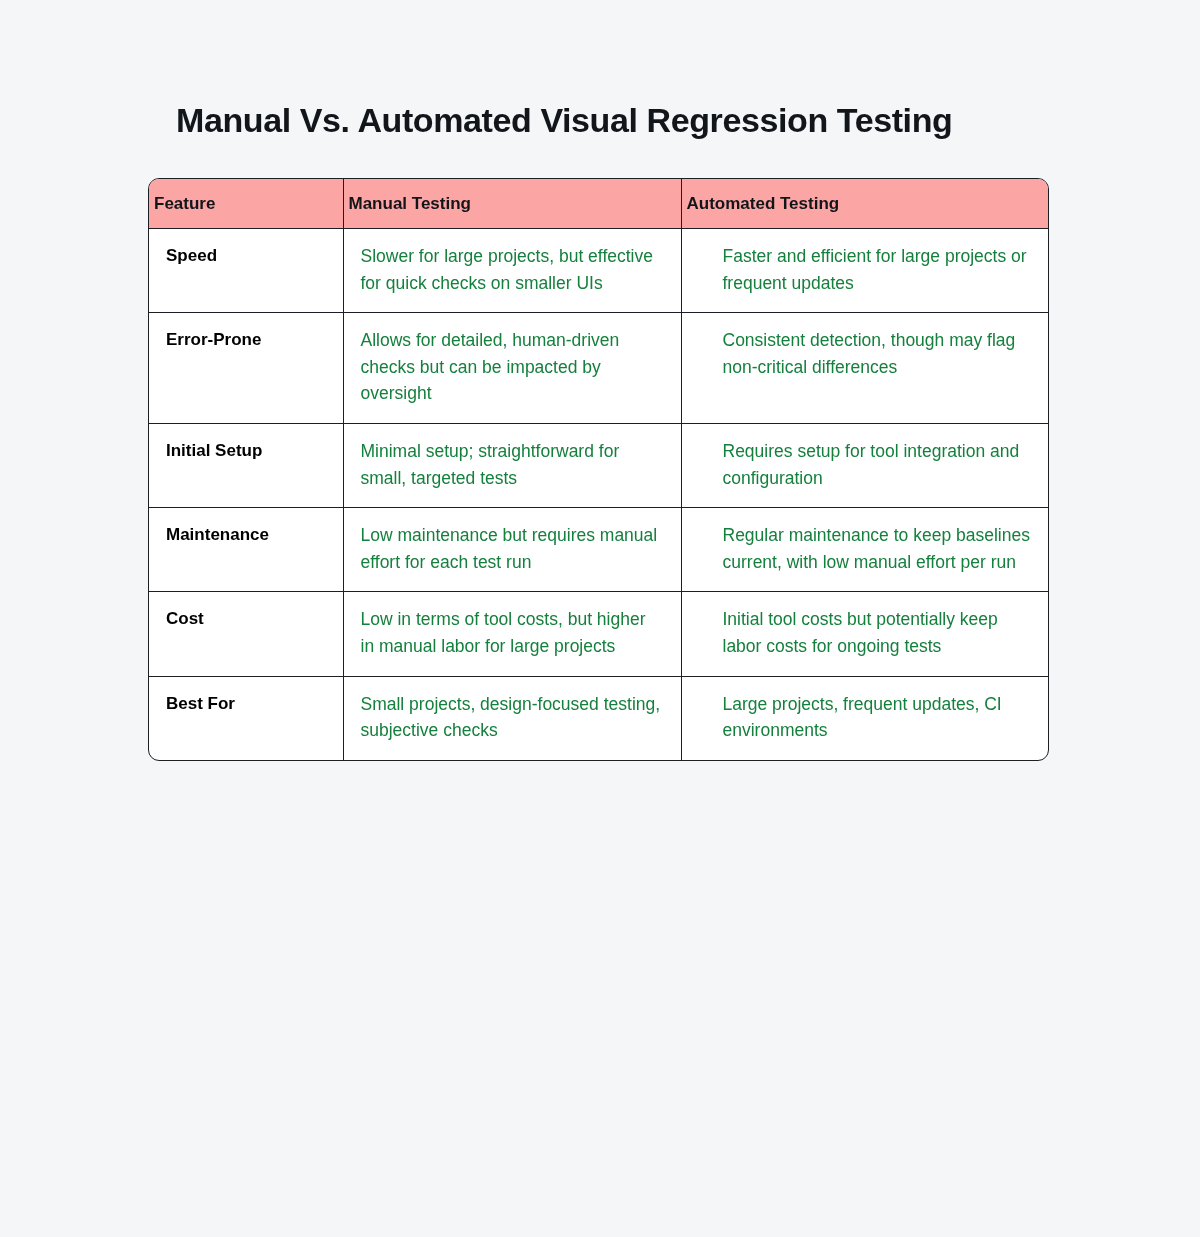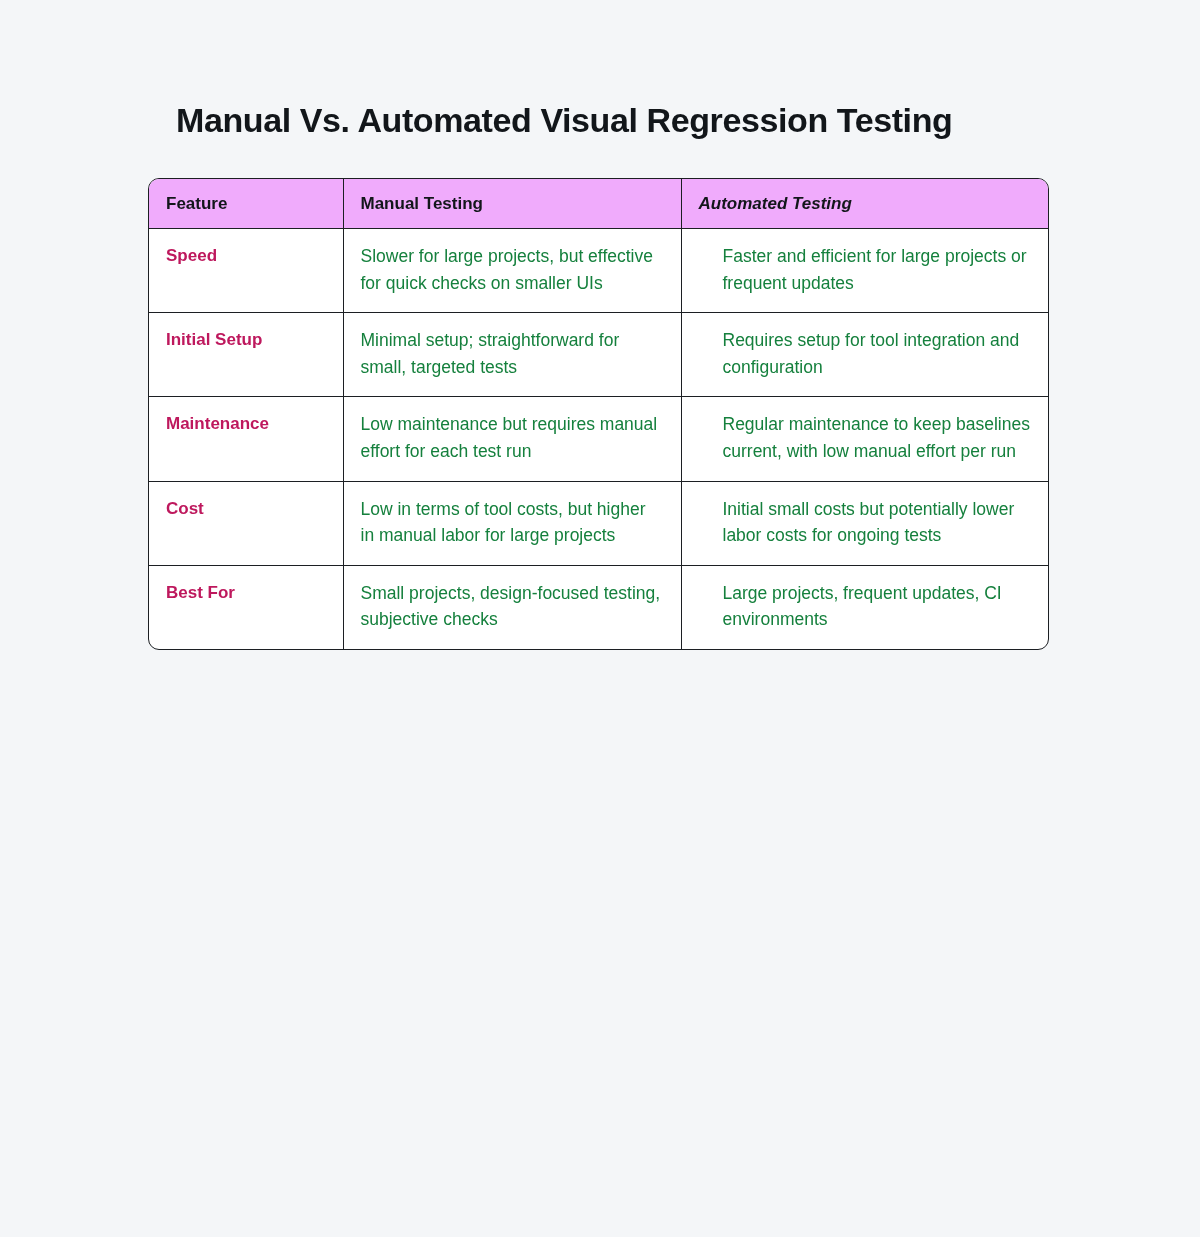--- a/index.html
+++ b/index.html
@@ -45,50 +45,50 @@
   table.cmp {
     border-collapse: collapse;
     width: 100%;
     table-layout: fixed;
   }
   table.cmp col.c-feature { width: 194px; }
   table.cmp col.c-manual  { width: 338px; }
   table.cmp col.c-auto    { width: 367px; }
 
   thead th {
-    background: #f0abfc;
+    background: #fca5a5;
     text-align: left;
     font-size: 17px;
     font-weight: 700;
     color: #12161a;
-    padding: 14px 17px 13px 17px;
+    padding: 14px 17px 13px 5px;
     border-bottom: 1px solid #1c1f23;
     border-right: 1px solid #1c1f23;
     vertical-align: middle;
     box-sizing: border-box;
     line-height: 1.3;
   }
-  thead th:last-child { border-right: none; font-style: italic; }
+  thead th:last-child { border-right: none; }
 
   tbody td {
     font-size: 17.5px;
     color: #15803d;
     padding: 14px 17px 16px 17px;
     border-bottom: 1px solid #1c1f23;
     border-right: 1px solid #1c1f23;
     vertical-align: top;
     line-height: 1.52;
     box-sizing: border-box;
   }
   tbody td:last-child { border-right: none; padding-left: 41px; }
   tbody tr:last-child td { border-bottom: none; }
 
   tbody td.feature {
     font-weight: 700;
-    color: #be185d;
+    color: #000000;
     font-size: 17px;
   }
 </style>
 </head>
 <body>
 
 <div class="page">
 
   <h1 class="page-title">Manual Vs. Automated Visual Regression Testing</h1>
 
@@ -106,33 +106,38 @@
           <th>Automated Testing</th>
         </tr>
       </thead>
       <tbody>
         <tr>
           <td class="feature">Speed</td>
           <td>Slower for large projects, but effective for quick checks on smaller UIs</td>
           <td>Faster and efficient for large projects or frequent updates</td>
         </tr>
         <tr>
+          <td class="feature">Error-Prone</td>
+          <td>Allows for detailed, human-driven checks but can be impacted by oversight</td>
+          <td>Consistent detection, though may flag non-critical differences</td>
+        </tr>
+        <tr>
           <td class="feature">Initial Setup</td>
           <td>Minimal setup; straightforward for small, targeted tests</td>
           <td>Requires setup for tool integration and configuration</td>
         </tr>
         <tr>
           <td class="feature">Maintenance</td>
           <td>Low maintenance but requires manual effort for each test run</td>
           <td>Regular maintenance to keep baselines current, with low manual effort per run</td>
         </tr>
         <tr>
           <td class="feature">Cost</td>
           <td>Low in terms of tool costs, but higher in manual labor for large projects</td>
-          <td>Initial small costs but potentially lower labor costs for ongoing tests</td>
+          <td>Initial tool costs but potentially keep labor costs for ongoing tests</td>
         </tr>
         <tr>
           <td class="feature">Best For</td>
           <td>Small projects, design-focused testing, subjective checks</td>
           <td>Large projects, frequent updates, CI environments</td>
         </tr>
       </tbody>
     </table>
   </div>
 

